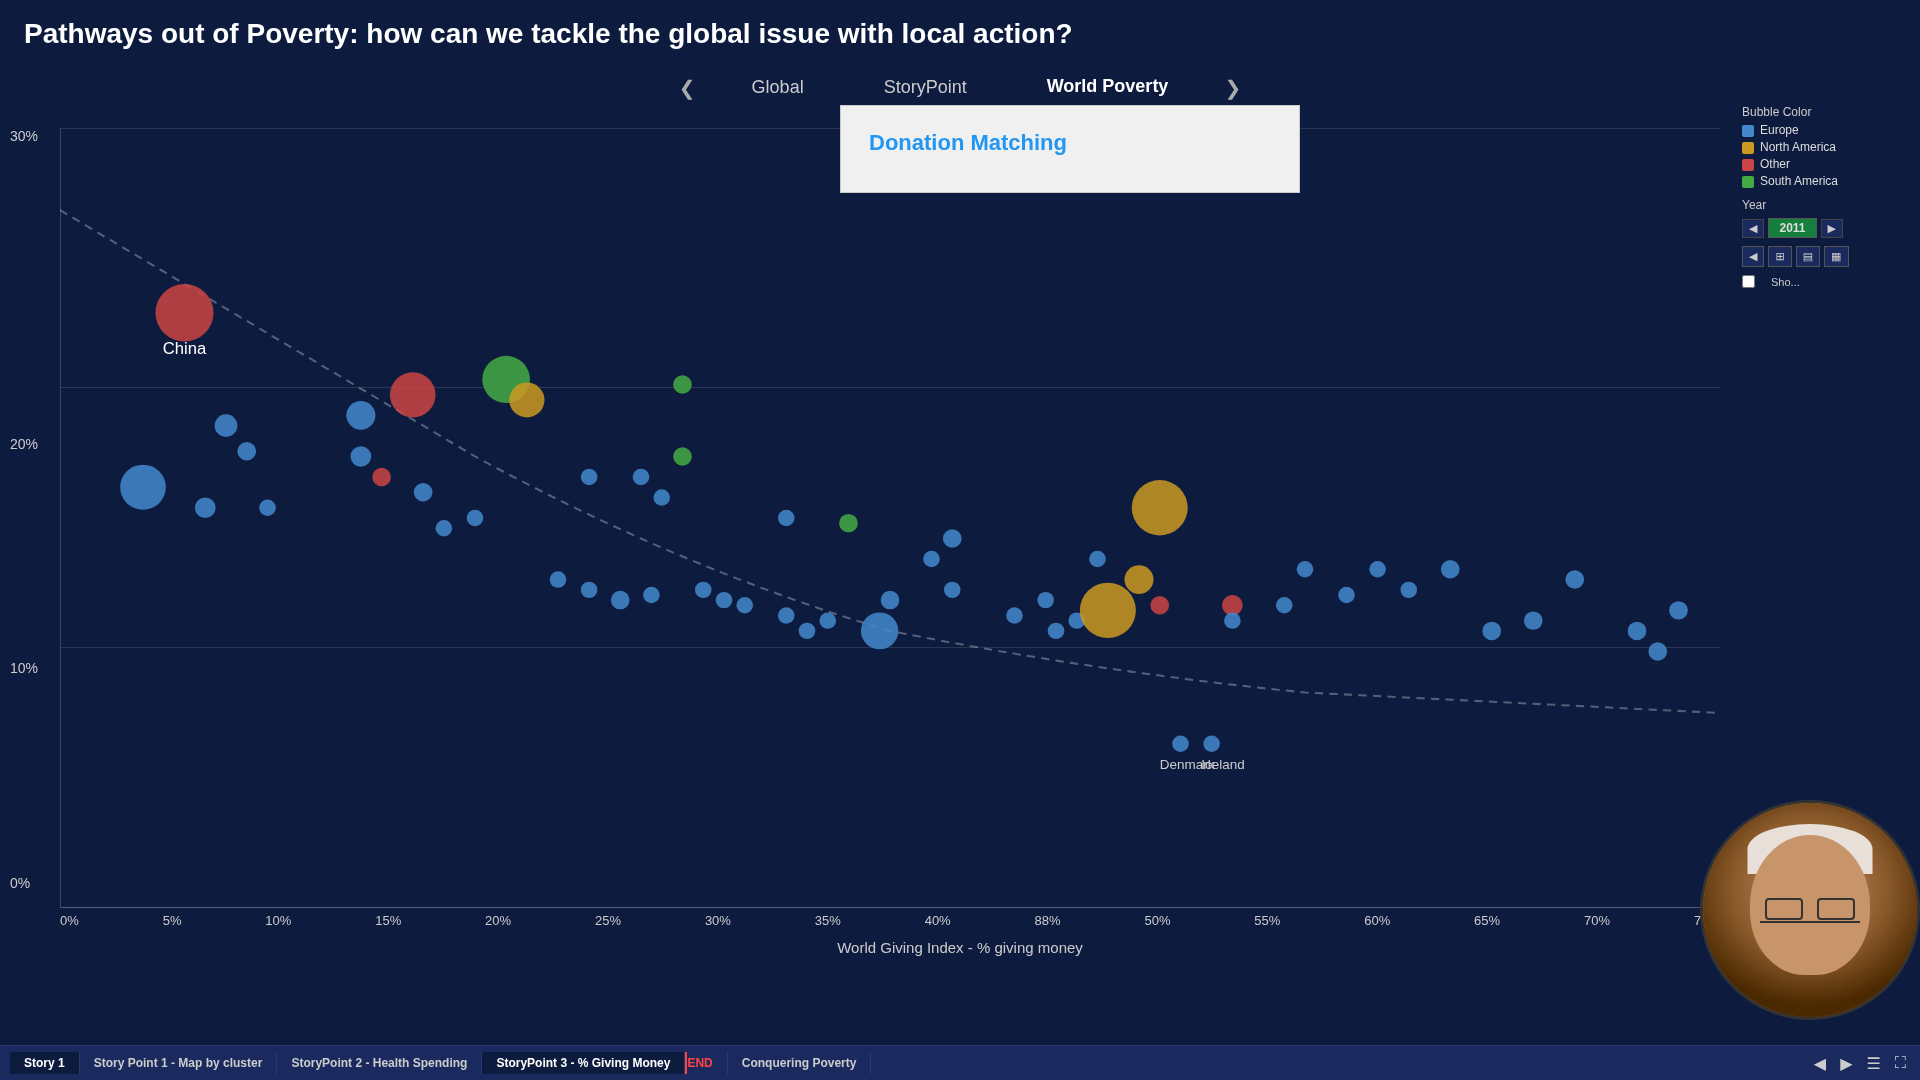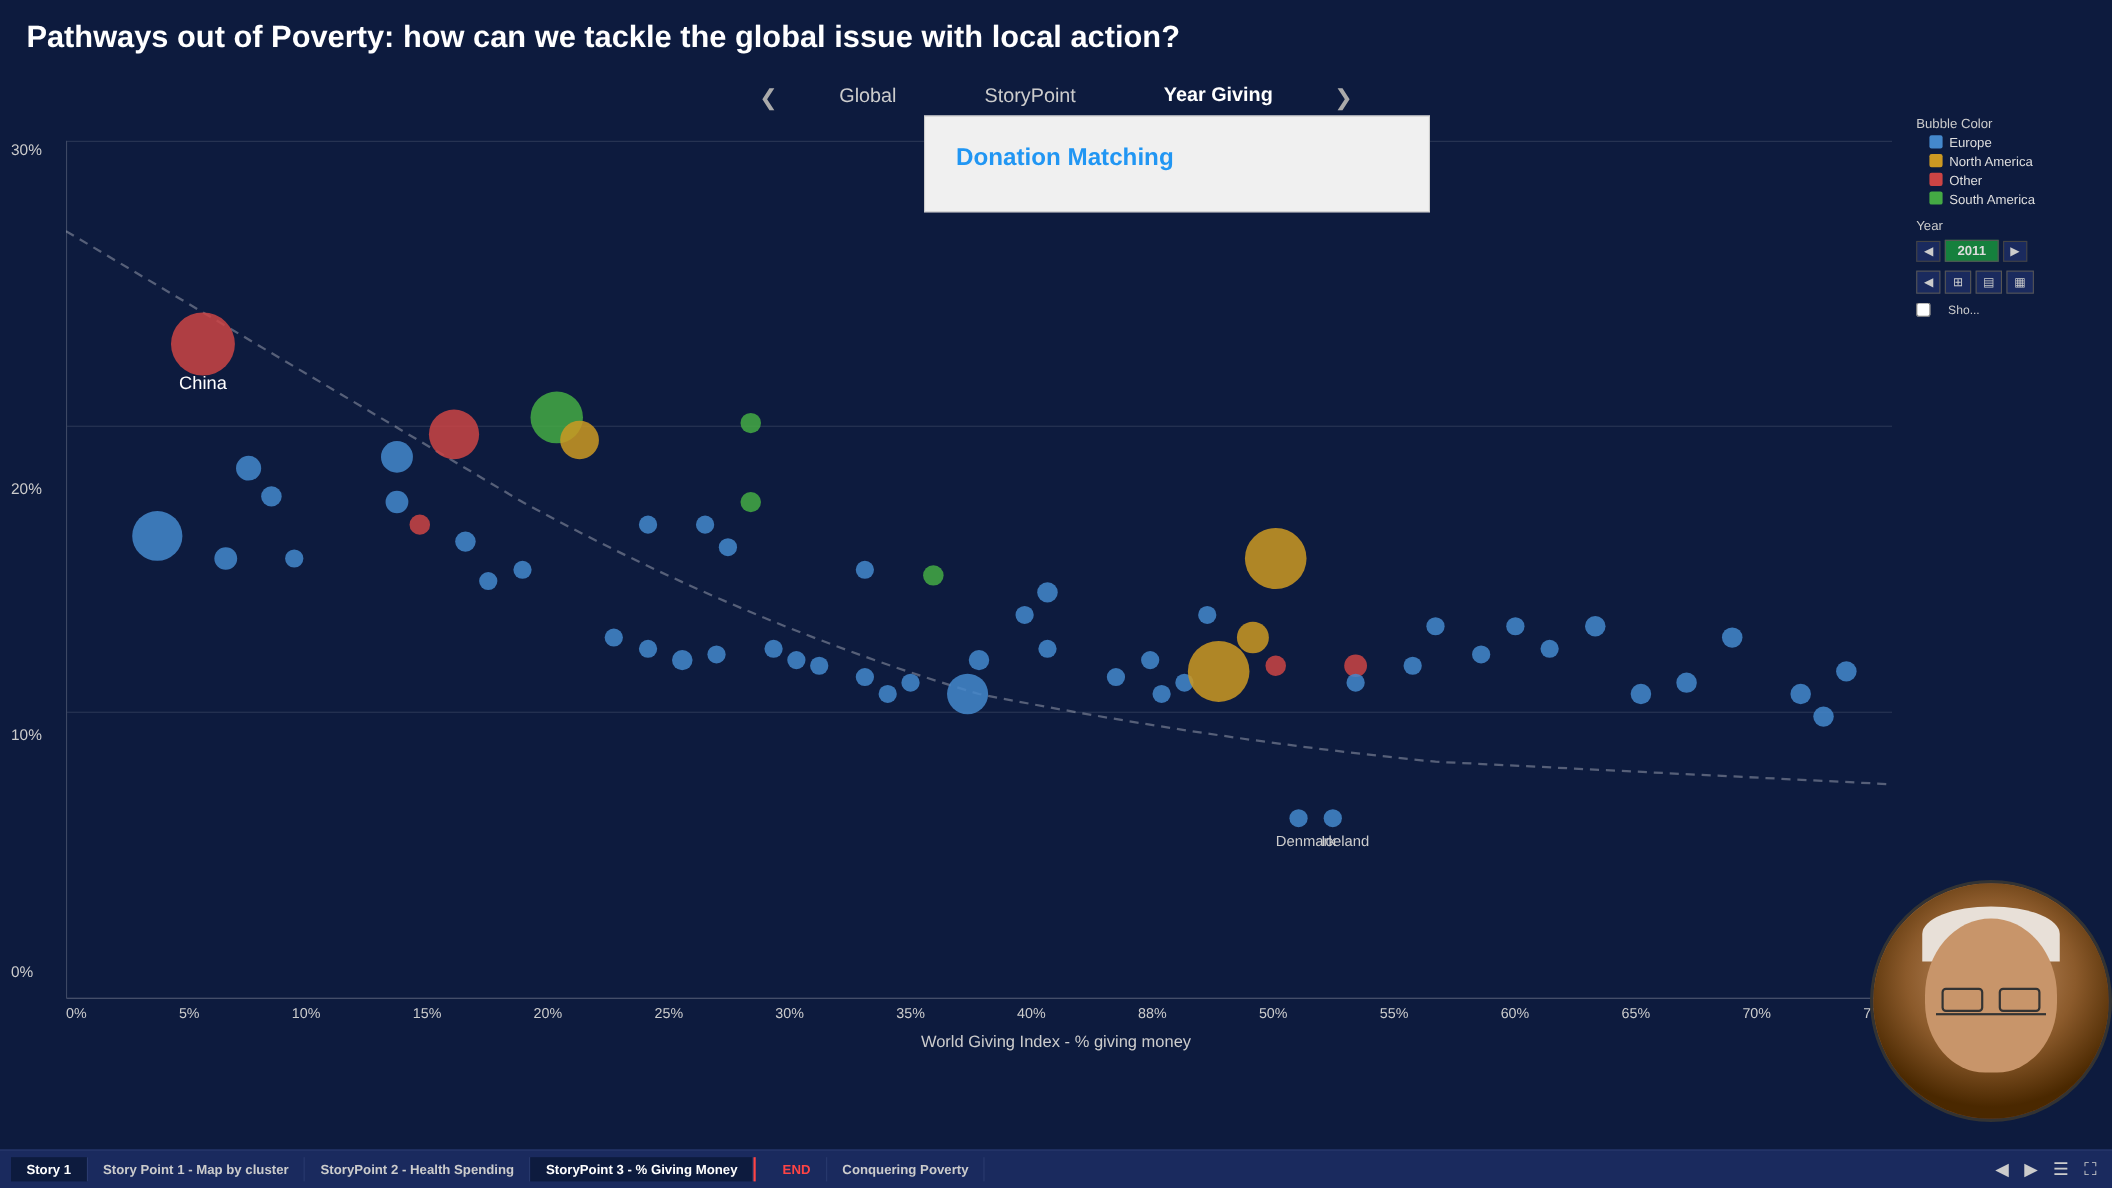--- a/index.html
+++ b/index.html
@@ -131,26 +131,25 @@
       width: 170px;
       font-size: 13px;
     }
     .legend-title {
       color: #ccc;
       font-size: 12px;
       margin-bottom: 4px;
     }
     .legend-item {
       display: flex;
-      align-items: flex-start;
+      align-items: flex-end;
       gap: 6px;
       margin-bottom: 3px;
       color: #ddd;
       font-size: 12px;
-      margin-left: 12px;
     }
     .legend-swatch {
       width: 12px;
       height: 12px;
       border-radius: 2px;
       flex-shrink: 0;
     }
     .legend-section {
       margin-bottom: 10px;
     }
@@ -324,21 +323,21 @@
 <body>
 
 <div id="header">
   <div id="page-title">Pathways out of Poverty: how can we tackle the global issue with local action?</div>
 </div>
 
 <div id="nav-tabs">
   <span class="nav-arrow">❮</span>
   <div class="nav-tab">Global</div>
   <div class="nav-tab">StoryPoint</div>
-  <div class="nav-tab active">Year Giving</div>
+  <div class="nav-tab active">World Poverty</div>
   <span class="nav-arrow">❯</span>
 </div>
 
 <div id="chart-area">
 
   <span class="y-axis-label" style="top: 10px;">30%</span>
   <span class="y-axis-label" style="top: 37%;">20%</span>
   <span class="y-axis-label" style="top: 63%;">10%</span>
   <span class="y-axis-label" style="top: 88%;">0%</span>
 
@@ -501,21 +500,21 @@
       </div>
     </div>
   </div>
 </div>
 
 <div id="status-bar">
   <div class="status-item active">Story 1</div>
   <div class="status-item">Story Point 1 - Map by cluster</div>
   <div class="status-item">StoryPoint 2 - Health Spending</div>
   <div class="status-item" style="background:#0d1b3e;color:#fff;">StoryPoint 3 - % Giving Money</div>
-  <div class="status-item status-end" style="border-left:2px solid #ff4444;padding-left:24px;">END</div>
+  <div class="status-item status-end" style="border-left:2px solid #ff4444;padding-left:0;">END</div>
   <div class="status-item">Conquering Poverty</div>
   <div class="status-right">
     <span class="status-right-btn">◀</span>
     <span class="status-right-btn">▶</span>
     <span class="status-right-btn">☰</span>
     <span class="status-right-btn">⛶</span>
   </div>
 </div>
 
 </body></html>

